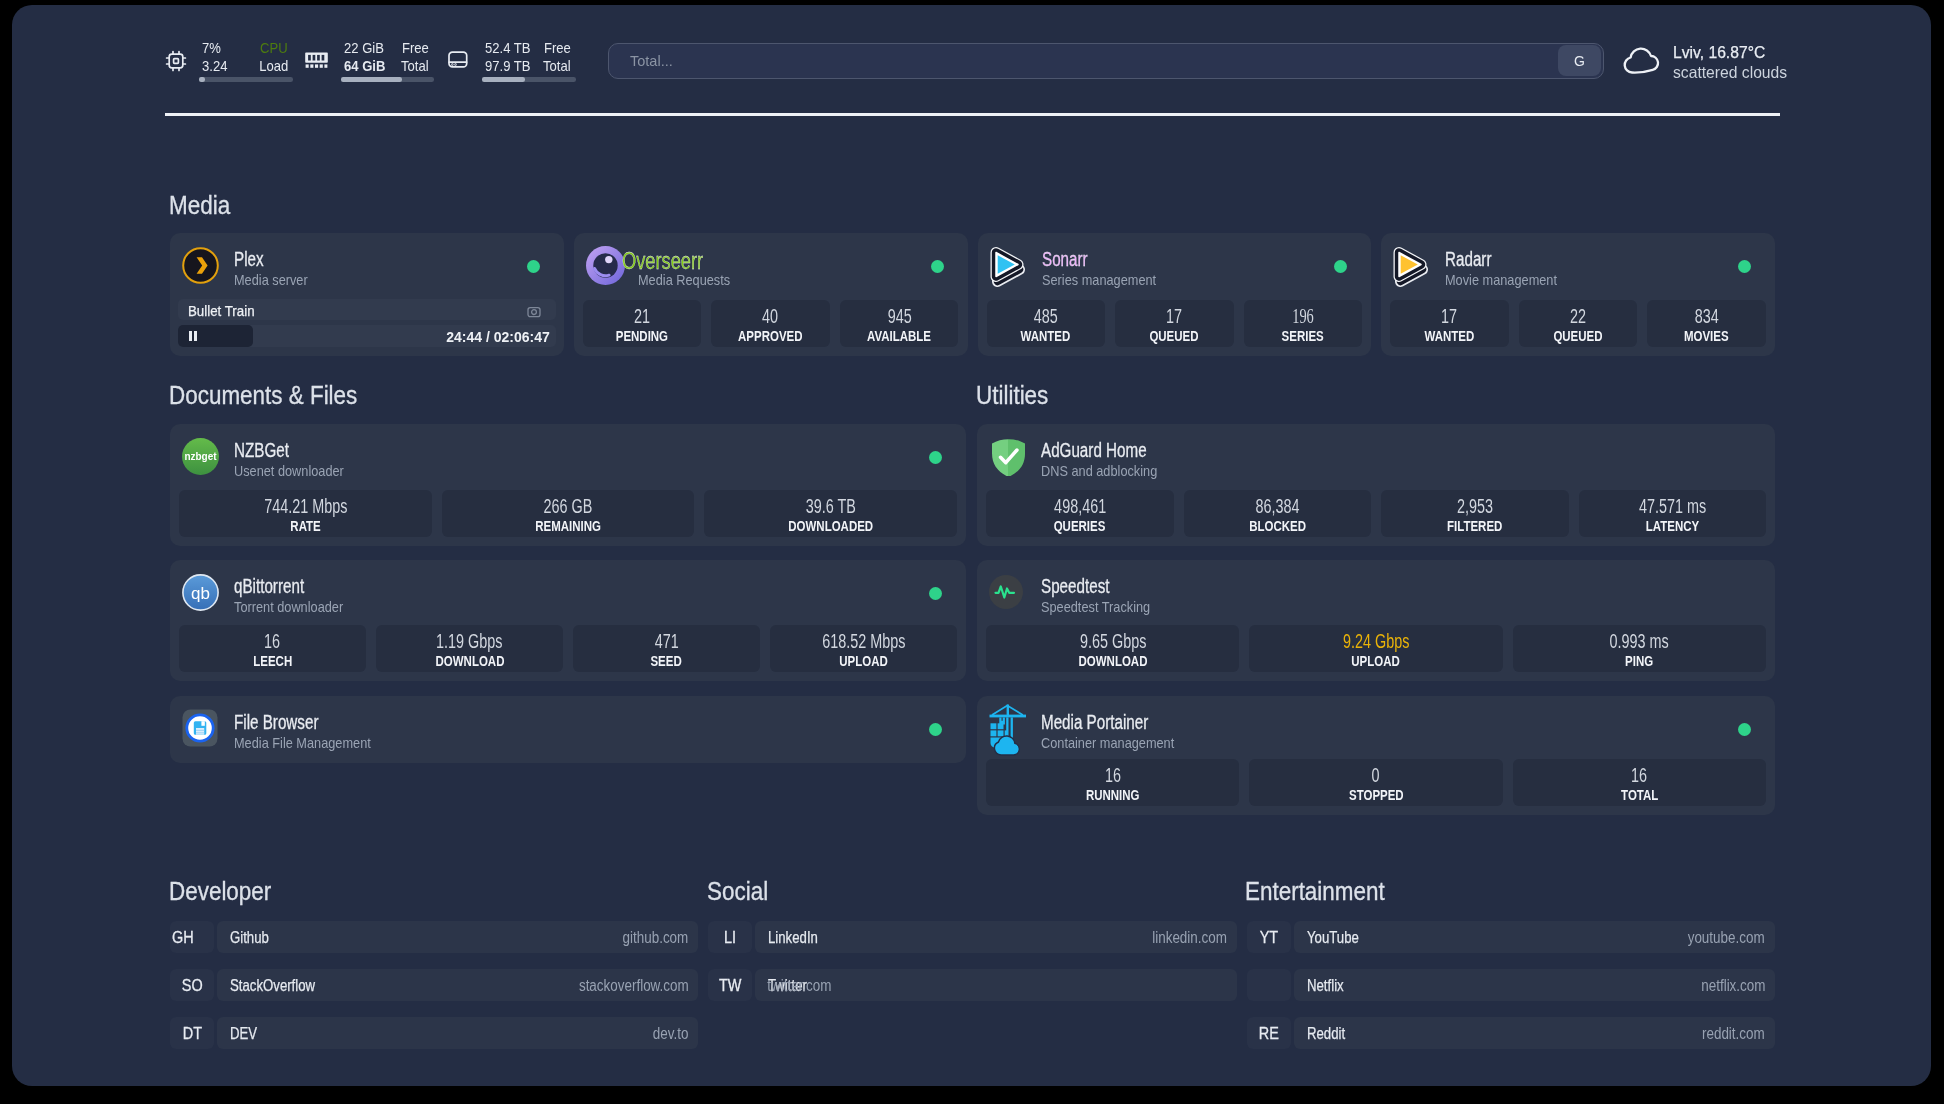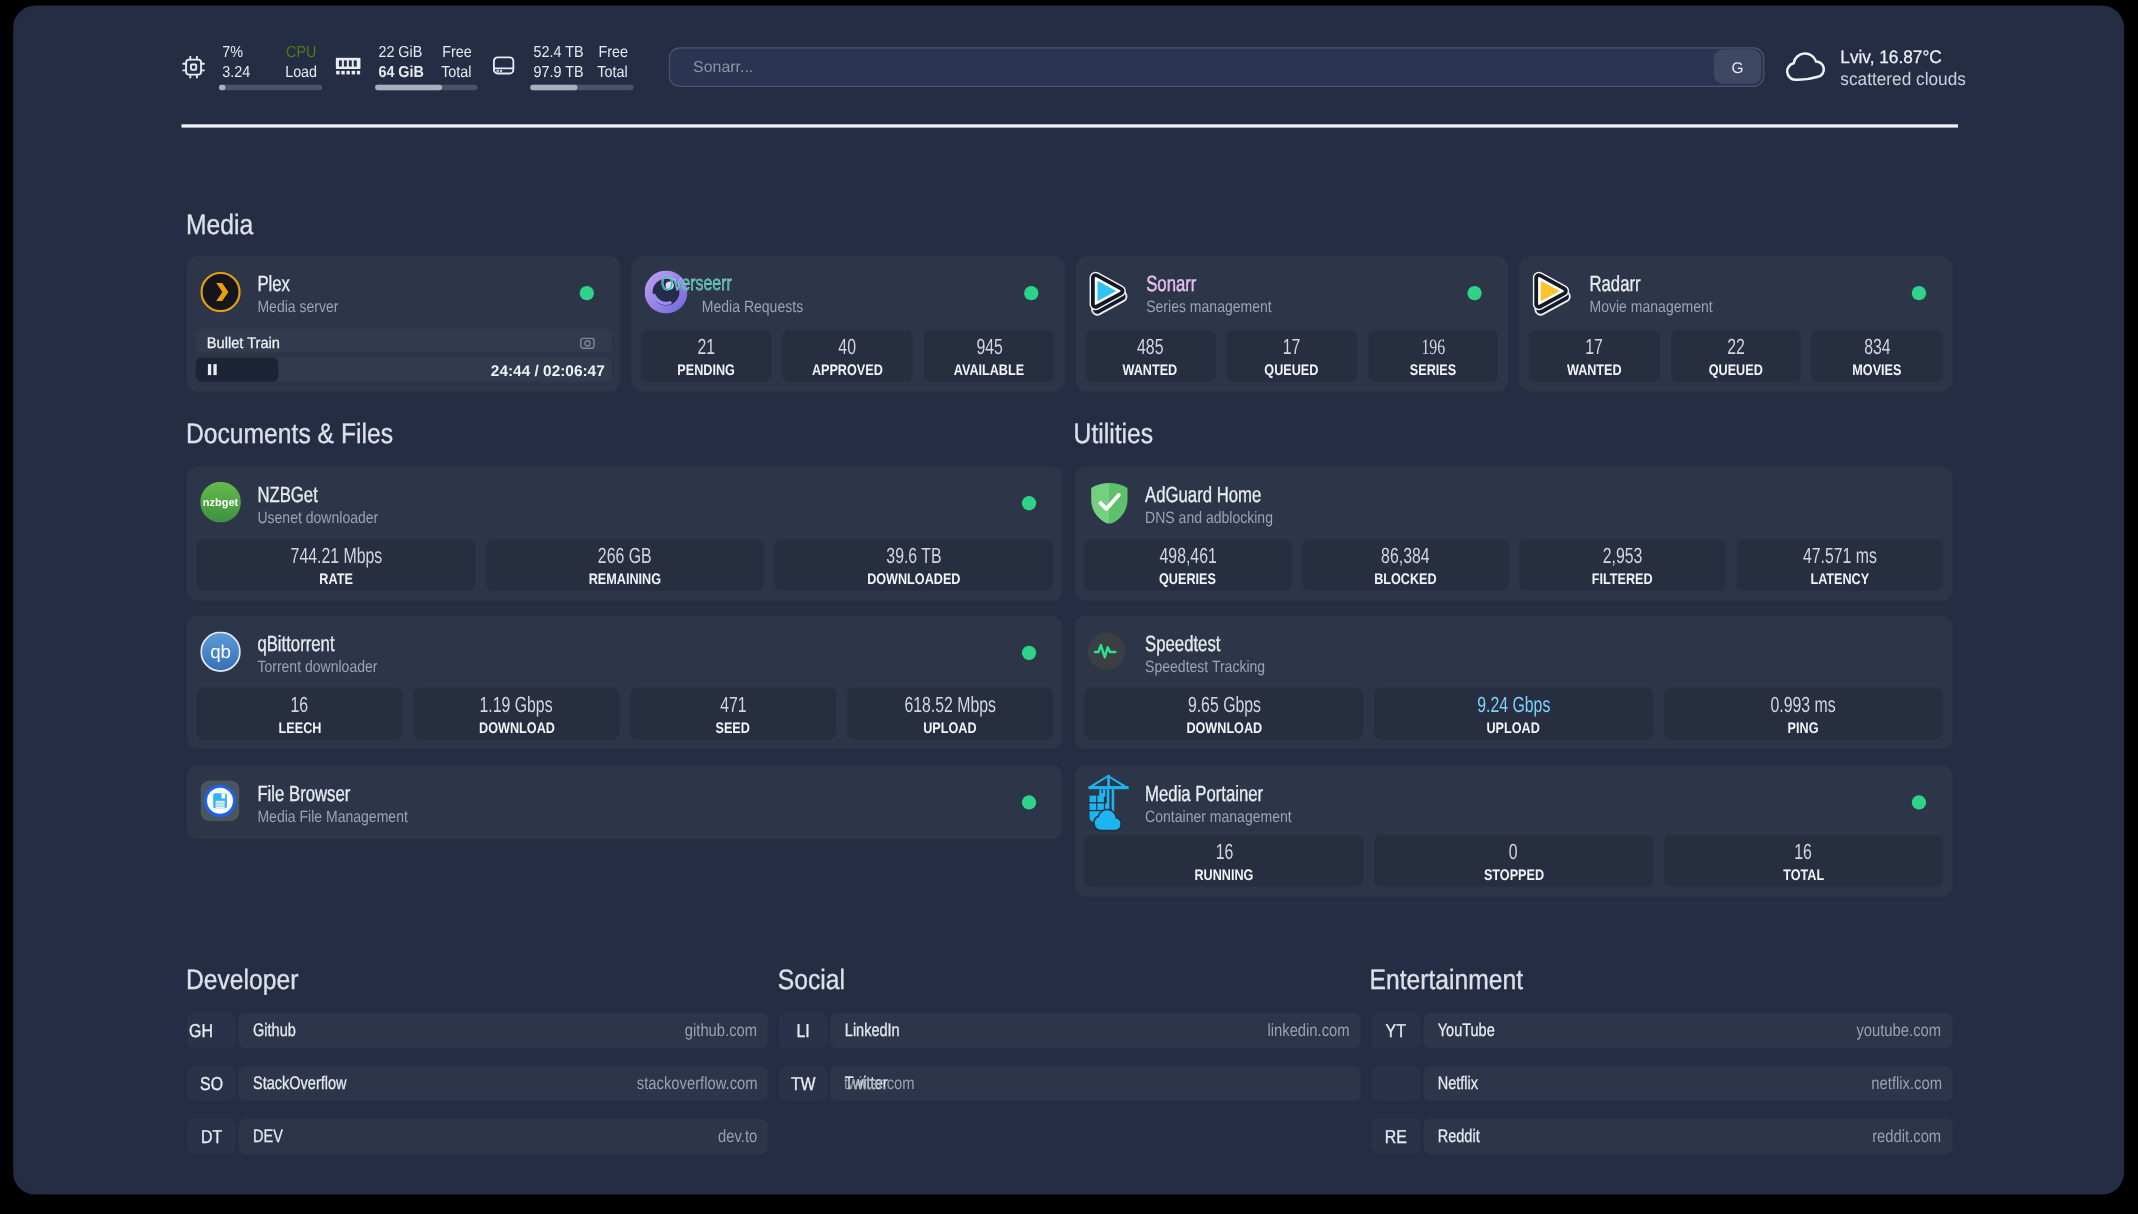--- a/index.html
+++ b/index.html
@@ -43,21 +43,21 @@
 <circle cx="4.4" cy="14.5" r="0.35" fill="#e8ecf2"></circle>
 <circle cx="7.5" cy="14.5" r="0.35" fill="#e8ecf2"></circle>
 </svg></div>
 <div style="position:absolute;left:485px;top:41px;font-size:14.5px;line-height:1;color:#e6eaf0;font-weight:normal;white-space:nowrap;"><span style="display:inline-block;transform:scaleX(0.9);transform-origin:left center;">52.4 TB</span></div>
 <div style="position:absolute;left:485px;top:59.3px;font-size:14.5px;line-height:1;color:#e6eaf0;font-weight:normal;white-space:nowrap;"><span style="display:inline-block;transform:scaleX(0.9);transform-origin:left center;">97.9 TB</span></div>
 <div style="position:absolute;left:485px;top:41px;width:86px;text-align:right;font-size:14.5px;line-height:1;color:#e6eaf0;font-weight:normal;white-space:nowrap;"><span style="display:inline-block;transform:scaleX(0.9);transform-origin:right center;">Free</span></div>
 <div style="position:absolute;left:485px;top:59.3px;width:86px;text-align:right;font-size:14.5px;line-height:1;color:#e6eaf0;font-weight:normal;white-space:nowrap;"><span style="display:inline-block;transform:scaleX(0.9);transform-origin:right center;">Total</span></div>
 <div style="position:absolute;left:481.5px;top:77px;width:94px;height:4.5px;border-radius:2.25px;background:#4a5468;"></div>
 <div style="position:absolute;left:481.5px;top:77px;width:43.7px;height:4.5px;border-radius:2.25px;background:#a7b0bf;"></div>
 <div style="position:absolute;left:608px;top:42.5px;width:996px;height:36px;background:#2b3450;border:1px solid #4d566e;border-radius:10px;"></div>
-<div style="position:absolute;left:630px;top:53.5px;font-size:14.5px;line-height:1;color:#8b94a4;font-weight:normal;white-space:nowrap;">Sonarr...</div>
+<div style="position:absolute;left:630px;top:53.5px;font-size:14.5px;line-height:1;color:#8b94a4;font-weight:normal;white-space:nowrap;">Total...</div>
 <div style="position:absolute;left:1558px;top:45px;width:43px;height:31px;background:#3e4863;border-radius:8px;"></div>
 <div style="position:absolute;left:1558px;top:53.5px;font-size:14px;line-height:1;color:#e8ecf2;font-weight:normal;white-space:nowrap;width:43px;text-align:center;">G</div>
 <div style="position:absolute;left:1622px;top:45px;"><svg width="40" height="32" viewBox="0 0 40 32" stroke="#eef1f6" fill="none" stroke-width="2.3" stroke-linejoin="round">
 <path d="M10 27.5 a7.6 7.6 0 0 1 -1.4 -15 a10.5 10.5 0 0 1 20.4 -1.5 a7 7 0 0 1 1.7 13.8 q-10.3 3.2 -20.7 2.7 Z"></path>
 </svg></div>
 <div style="position:absolute;left:1673px;top:44.3px;font-size:16.5px;line-height:1;color:#e9edf3;font-weight:normal;-webkit-text-stroke:0.25px #e9edf3;white-space:nowrap;"><span style="display:inline-block;transform:scaleX(0.95);transform-origin:left center;">Lviv, 16.87°C</span></div>
 <div style="position:absolute;left:1673px;top:64.2px;font-size:16.5px;line-height:1;color:#ccd3dd;font-weight:normal;white-space:nowrap;"><span style="display:inline-block;transform:scaleX(0.95);transform-origin:left center;">scattered clouds</span></div>
 <div style="position:absolute;left:165px;top:113px;width:1615px;height:2.5px;background:#eef1f6;"></div>
 <div style="position:absolute;left:168.5px;top:193.3px;font-size:25.5px;line-height:1;color:#dce1e9;font-weight:normal;-webkit-text-stroke:0.3px #dce1e9;white-space:nowrap;"><span style="display:inline-block;transform:scaleX(0.88);transform-origin:left center;">Media</span></div>
 <div style="position:absolute;left:170.0px;top:233px;width:393.8px;height:123px;background:#2d3649;border-radius:10px;"></div>
@@ -85,21 +85,21 @@
         <linearGradient id="ovg" x1="0" y1="0" x2="1" y2="1">
 <stop offset="0" stop-color="#c3a3f2"></stop>
           <stop offset="1" stop-color="#6d65da"></stop>
         </linearGradient>
       </defs>
 <circle cx="19.5" cy="19.5" r="19.5" fill="url(#ovg)"></circle>
 <circle cx="19.5" cy="19.5" r="12.2" fill="#262b4b"></circle>
 <path d="M8.6 22.5 a11.7 11.7 0 0 0 14.5 6.7" stroke="#9c8df0" stroke-width="3" fill="none" stroke-linecap="round"></path>
 <circle cx="22.8" cy="13.6" r="3.7" fill="#dfd4f9"></circle>
 </svg></div>
-<div style="position:absolute;left:601px;top:248.75px;font-size:19px;line-height:1;color:#14b8a6;font-weight:normal;-webkit-text-stroke:0.3px #e9ecf1;white-space:nowrap;"><span style="display:inline-block;transform:scaleX(0.76);transform-origin:left center;">Overseerr</span></div>
+<div style="position:absolute;left:622px;top:248.75px;font-size:24px;line-height:1;color:#84cc16;font-weight:normal;-webkit-text-stroke:0.3px #e9ecf1;white-space:nowrap;"><span style="display:inline-block;transform:scaleX(0.76);transform-origin:left center;">Overseerr</span></div>
 <div style="position:absolute;left:637.75px;top:271.7px;font-size:15px;line-height:1;color:#9aa4b4;font-weight:normal;white-space:nowrap;"><span style="display:inline-block;transform:scaleX(0.85);transform-origin:left center;">Media Requests</span></div>
 <div style="position:absolute;left:930.5px;top:260px;width:13px;height:13px;border-radius:50%;background:#2ed38a;"></div>
 <div style="position:absolute;left:582.8px;top:299.5px;width:118.6px;height:47.5px;background:#262e40;border-radius:6px;"></div>
 <div style="position:absolute;left:582.75px;top:305.7px;width:118.58333333333333px;text-align:center;font-size:20px;line-height:1;color:#d2d7df;font-weight:normal;white-space:nowrap;"><span style="display:inline-block;transform:scaleX(0.72);transform-origin:center center;">21</span></div>
 <div style="position:absolute;left:582.75px;top:328.9px;width:118.58333333333333px;text-align:center;font-size:14px;line-height:1;color:#f2f4f8;font-weight:bold;white-space:nowrap;"><span style="display:inline-block;transform:scaleX(0.82);transform-origin:center center;">PENDING</span></div>
 <div style="position:absolute;left:711.3px;top:299.5px;width:118.6px;height:47.5px;background:#262e40;border-radius:6px;"></div>
 <div style="position:absolute;left:711.3333333333333px;top:305.7px;width:118.58333333333333px;text-align:center;font-size:20px;line-height:1;color:#d2d7df;font-weight:normal;white-space:nowrap;"><span style="display:inline-block;transform:scaleX(0.72);transform-origin:center center;">40</span></div>
 <div style="position:absolute;left:711.3333333333333px;top:328.9px;width:118.58333333333333px;text-align:center;font-size:14px;line-height:1;color:#f2f4f8;font-weight:bold;white-space:nowrap;"><span style="display:inline-block;transform:scaleX(0.82);transform-origin:center center;">APPROVED</span></div>
 <div style="position:absolute;left:839.9px;top:299.5px;width:118.6px;height:47.5px;background:#262e40;border-radius:6px;"></div>
 <div style="position:absolute;left:839.9166666666666px;top:305.7px;width:118.58333333333333px;text-align:center;font-size:20px;line-height:1;color:#d2d7df;font-weight:normal;white-space:nowrap;"><span style="display:inline-block;transform:scaleX(0.72);transform-origin:center center;">945</span></div>
@@ -232,21 +232,21 @@
 <div style="position:absolute;left:989.0px;top:575px;width:42px;height:54px;"><svg width="34" height="34" viewBox="0 0 34 34">
 <circle cx="17" cy="17" r="17" fill="#3b3f44"></circle>
 <path d="M6.5 17.8 h3 l2.3 -6.3 3.5 11 2.7 -9 2.2 4.3 h4.8" stroke="#2ae28e" stroke-width="2.2" fill="none" stroke-linecap="round" stroke-linejoin="round"></path>
 </svg></div>
 <div style="position:absolute;left:1041px;top:575.75px;font-size:20px;line-height:1;color:#e9ecf1;font-weight:normal;-webkit-text-stroke:0.3px #e9ecf1;white-space:nowrap;"><span style="display:inline-block;transform:scaleX(0.76);transform-origin:left center;">Speedtest</span></div>
 <div style="position:absolute;left:1041px;top:598.7px;font-size:15px;line-height:1;color:#9aa4b4;font-weight:normal;white-space:nowrap;"><span style="display:inline-block;transform:scaleX(0.85);transform-origin:left center;">Speedtest Tracking</span></div>
 <div style="position:absolute;left:986.0px;top:624.5px;width:253.3px;height:47.5px;background:#262e40;border-radius:6px;"></div>
 <div style="position:absolute;left:986.0px;top:630.7px;width:253.33333333333334px;text-align:center;font-size:20px;line-height:1;color:#d2d7df;font-weight:normal;white-space:nowrap;"><span style="display:inline-block;transform:scaleX(0.72);transform-origin:center center;">9.65 Gbps</span></div>
 <div style="position:absolute;left:986.0px;top:653.9px;width:253.33333333333334px;text-align:center;font-size:14px;line-height:1;color:#f2f4f8;font-weight:bold;white-space:nowrap;"><span style="display:inline-block;transform:scaleX(0.82);transform-origin:center center;">DOWNLOAD</span></div>
 <div style="position:absolute;left:1249.3px;top:624.5px;width:253.3px;height:47.5px;background:#262e40;border-radius:6px;"></div>
-<div style="position:absolute;left:1249.3333333333335px;top:630.7px;width:253.33333333333334px;text-align:center;font-size:20px;line-height:1;color:#7dd3fc;font-weight:normal;white-space:nowrap;"><span style="display:inline-block;transform:scaleX(0.72);transform-origin:center center;">9.24 Gbps</span></div>
+<div style="position:absolute;left:1249.3333333333335px;top:630.7px;width:253.33333333333334px;text-align:center;font-size:20px;line-height:1;color:#eab308;font-weight:normal;white-space:nowrap;"><span style="display:inline-block;transform:scaleX(0.72);transform-origin:center center;">9.24 Gbps</span></div>
 <div style="position:absolute;left:1249.3333333333335px;top:653.9px;width:253.33333333333334px;text-align:center;font-size:14px;line-height:1;color:#f2f4f8;font-weight:bold;white-space:nowrap;"><span style="display:inline-block;transform:scaleX(0.82);transform-origin:center center;">UPLOAD</span></div>
 <div style="position:absolute;left:1512.7px;top:624.5px;width:253.3px;height:47.5px;background:#262e40;border-radius:6px;"></div>
 <div style="position:absolute;left:1512.6666666666667px;top:630.7px;width:253.33333333333334px;text-align:center;font-size:20px;line-height:1;color:#d2d7df;font-weight:normal;white-space:nowrap;"><span style="display:inline-block;transform:scaleX(0.72);transform-origin:center center;">0.993 ms</span></div>
 <div style="position:absolute;left:1512.6666666666667px;top:653.9px;width:253.33333333333334px;text-align:center;font-size:14px;line-height:1;color:#f2f4f8;font-weight:bold;white-space:nowrap;"><span style="display:inline-block;transform:scaleX(0.82);transform-origin:center center;">PING</span></div>
 <div style="position:absolute;left:170.0px;top:696px;width:796.0px;height:67px;background:#2d3649;border-radius:10px;"></div>
 <div style="position:absolute;left:182.0px;top:709px;width:42px;height:54px;"><svg width="36" height="38" viewBox="0 0 36 38">
 <rect x="0.5" y="0.5" width="35" height="37" rx="8" fill="#4a5560"></rect>
 <circle cx="18" cy="19" r="13.2" fill="#ffffff" stroke="#1a63f0" stroke-width="2.8"></circle>
 <g transform="translate(11.8,12.2)">
 <path d="M0 1.5 a1.5 1.5 0 0 1 1.5 -1.5 H11 a1.5 1.5 0 0 1 1.5 1.5 V12 a1.5 1.5 0 0 1 -1.5 1.5 H1.5 A1.5 1.5 0 0 1 0 12 Z" fill="#32b3f1"></path>

